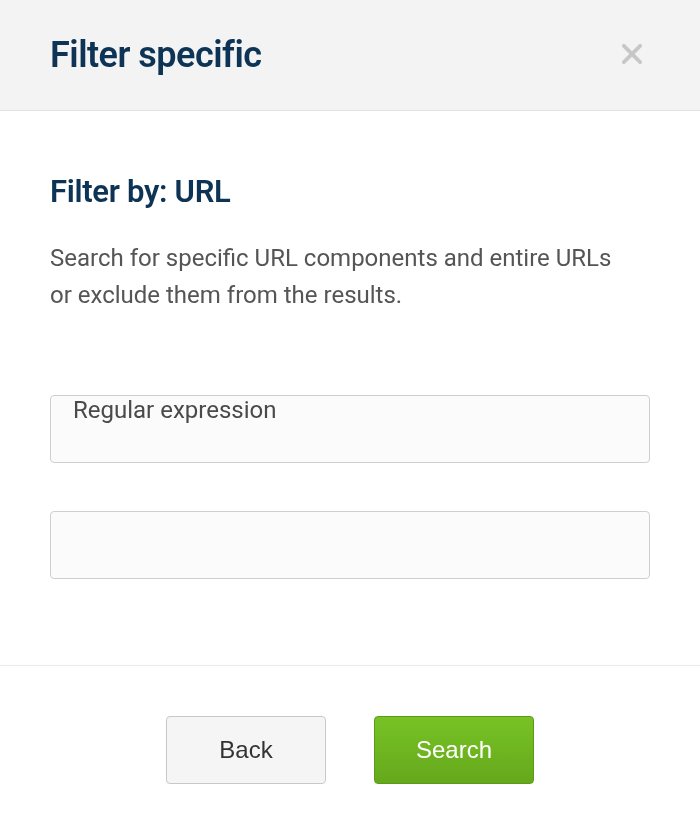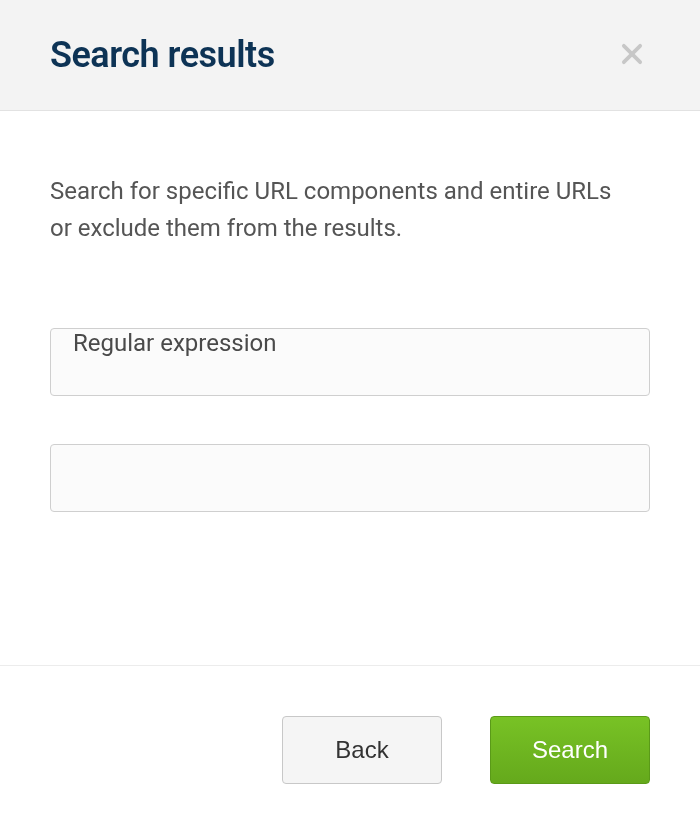--- a/index.html
+++ b/index.html
@@ -72,21 +72,21 @@
       background: #fbfbfb;
       font-size: 24px;
       padding: 0 22px;
       color: #333;
       outline: none;
     }
     .footer {
       border-top: 1px solid #ececec;
       padding: 50px 50px 56px 50px;
       display: flex;
-      justify-content: flex-end;
+      justify-content: center;
       gap: 48px;
     }
     .btn {
       height: 68px;
       min-width: 160px;
       border-radius: 4px;
       font-size: 24px;
       cursor: pointer;
       padding: 0 32px;
     }
@@ -101,32 +101,33 @@
       border: 1px solid #5a9a18;
       color: #fff;
       font-weight: 500;
     }
   </style>
 </head>
 <body>
 
 <div class="dialog">
   <div class="header">
-    <h1 class="header-title">Search results</h1>
+    <h1 class="header-title">Filter specific</h1>
     <button class="close-btn">
       <span>
         <svg viewBox="0 0 24 24" fill="none" stroke="currentColor" stroke-width="3.2" stroke-linecap="round">
           <line x1="5" y1="5" x2="19" y2="19"></line>
           <line x1="19" y1="5" x2="5" y2="19"></line>
         </svg>
       </span>
     </button>
   </div>
 
   <div class="body">
+    <h2 class="section-title">Filter by: URL</h2>
     <p class="description">Search for specific URL components and entire URLs or exclude them from the results.</p>
 
     <div class="select-wrap">
       <div class="select-field">
         <span>Regular expression</span>
       </div>
     </div>
 
     <input type="text" class="text-input" value="" style="">
   </div>

